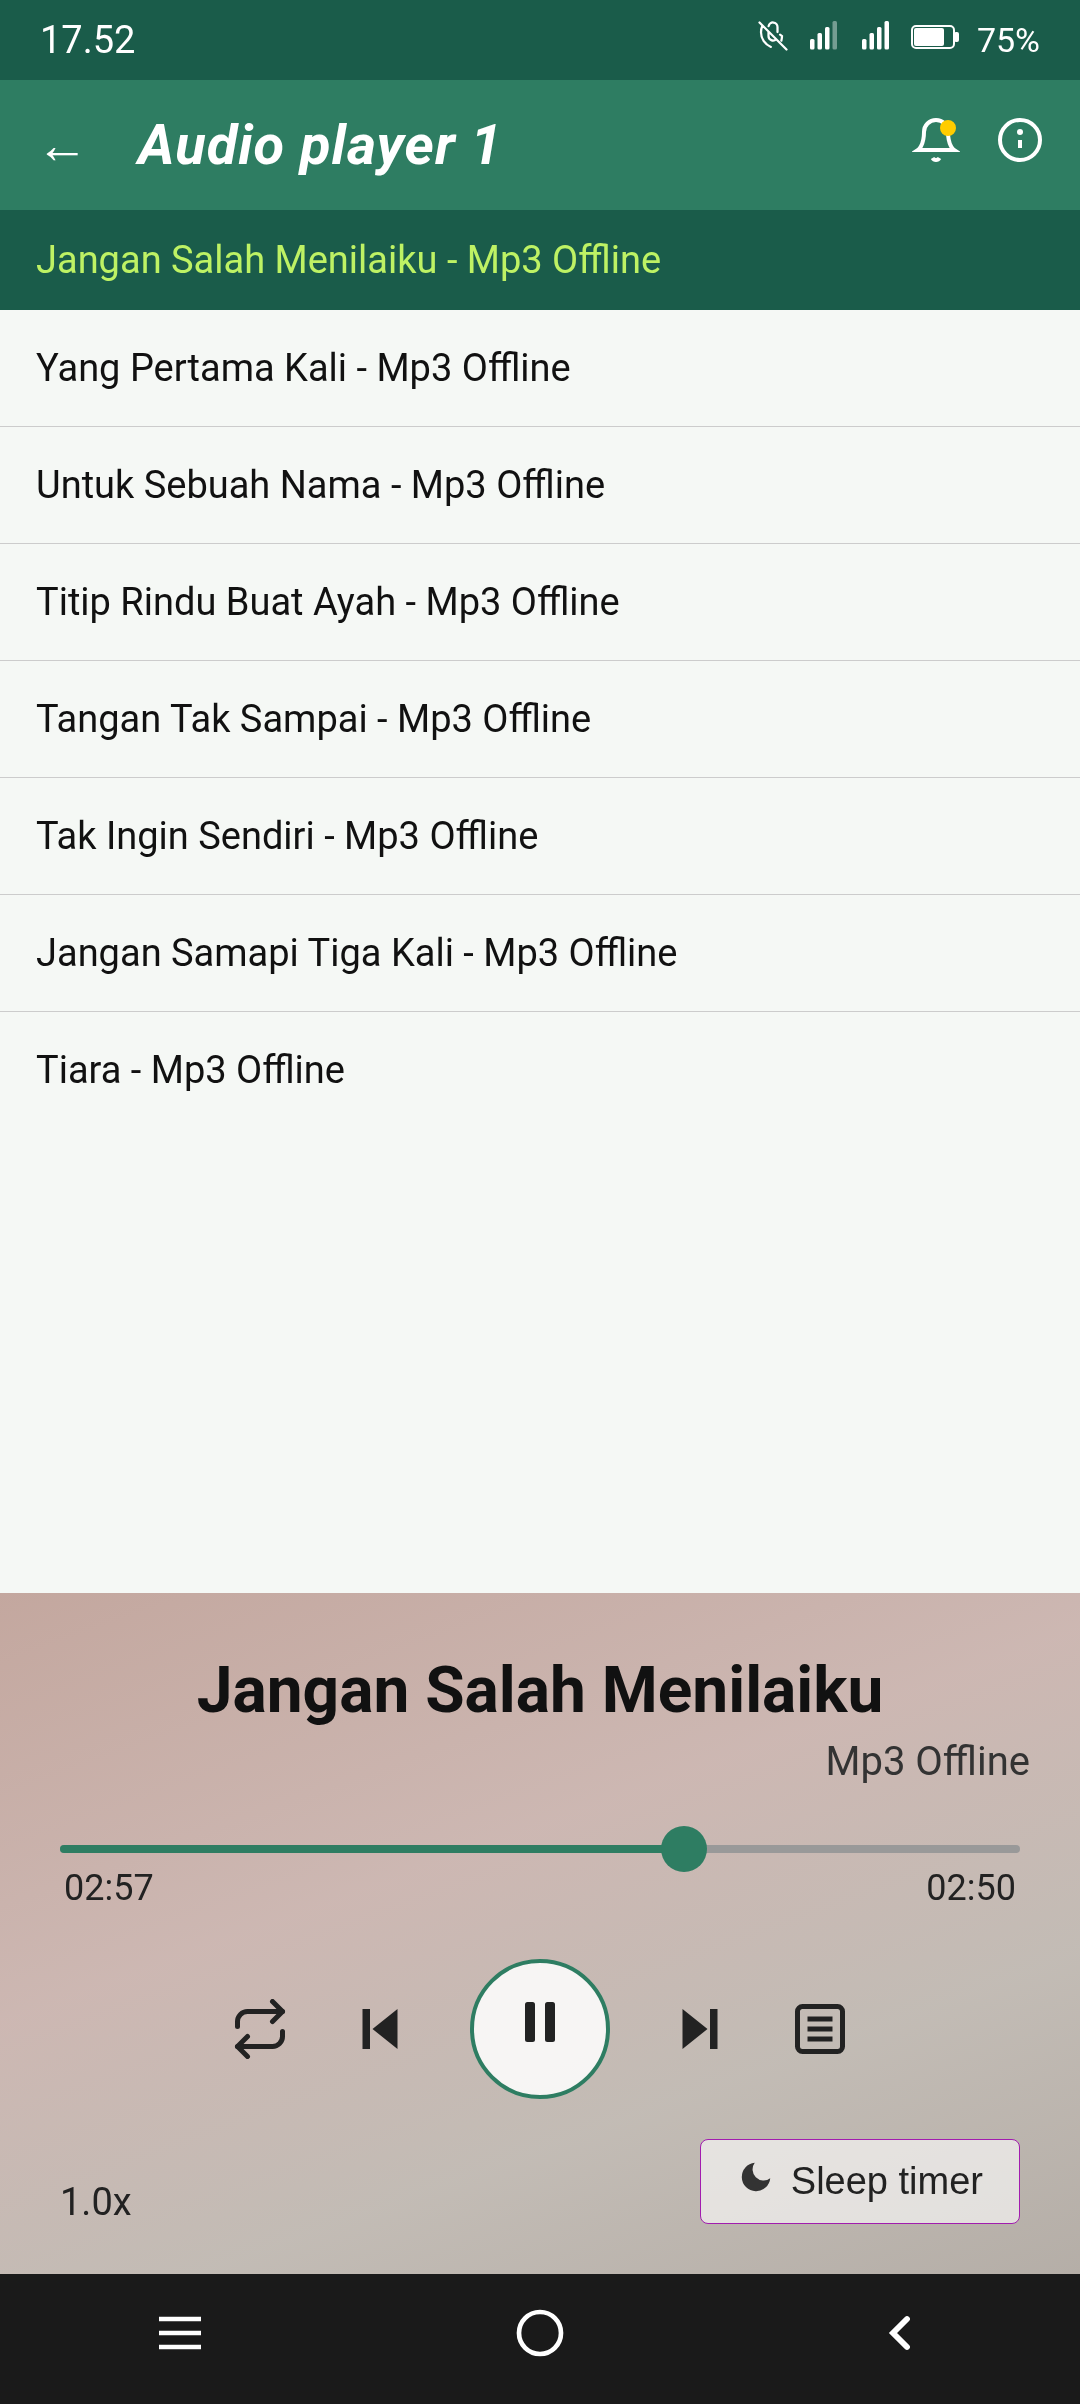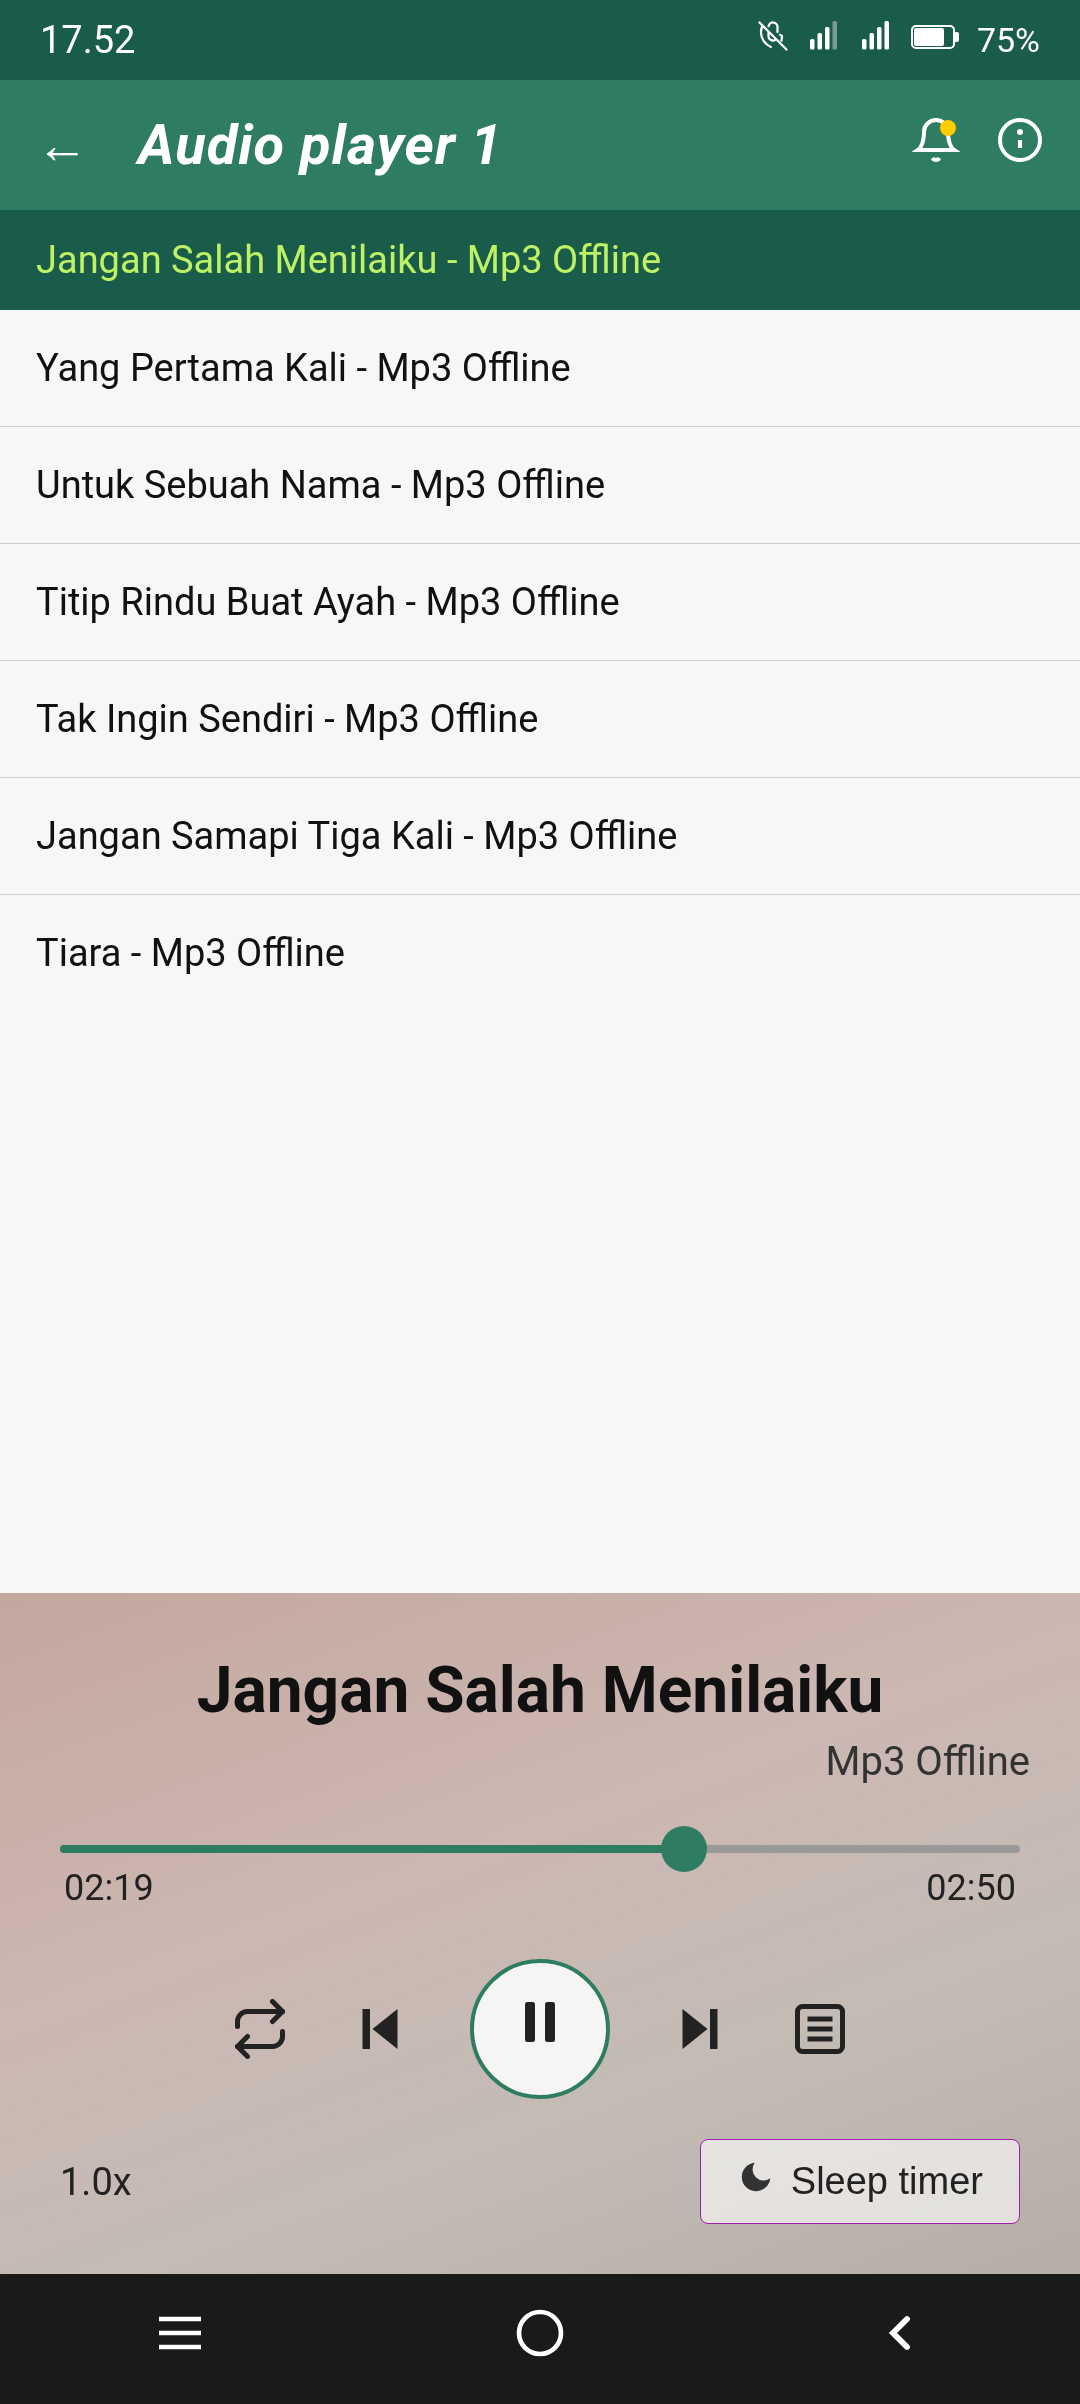--- a/index.html
+++ b/index.html
@@ -188,21 +188,21 @@
       cursor: pointer;
     }
     .play-pause-icon {
       font-size: 60px;
       color: #222;
     }
 
     
     .bottom-controls {
       display: flex;
-      align-items: center;
+      align-items: flex-end;
       justify-content: space-between;
       padding: 0 10px;
       margin-top: 10px;
     }
     .speed-label {
       font-size: 38px;
       color: #222;
     }
     .sleep-timer-btn {
       display: flex;
@@ -299,20 +299,23 @@
   <div class="song-item">
     <span>Yang Pertama Kali - Mp3 Offline</span>
   </div>
   <div class="song-item">
     <span>Untuk Sebuah Nama - Mp3 Offline</span>
   </div>
   <div class="song-item">
     <span>Titip Rindu Buat Ayah - Mp3 Offline</span>
   </div>
   <div class="song-item">
+    <span>Tangan Tak Sampai - Mp3 Offline</span>
+  </div>
+  <div class="song-item">
     <span>Tak Ingin Sendiri - Mp3 Offline</span>
   </div>
   <div class="song-item">
     <span>Jangan Samapi Tiga Kali - Mp3 Offline</span>
   </div>
   <div class="song-item">
     <span>Tiara - Mp3 Offline</span>
   </div>
 </div>
 
@@ -321,21 +324,21 @@
   <div class="player-content">
     <div class="player-title">Jangan Salah Menilaiku</div>
     <div class="player-subtitle">Mp3 Offline</div>
 
     <div class="progress-container">
       <div class="progress-track">
         <div class="progress-fill"></div>
         <div class="progress-thumb"></div>
       </div>
       <div class="progress-times">
-        <span>02:19</span>
+        <span>02:57</span>
         <span>02:50</span>
       </div>
     </div>
 
     <div class="controls">
       <span class="ctrl-btn">
         <svg width="60" height="60" viewBox="0 0 24 24" fill="none" stroke="#222" stroke-width="2" stroke-linecap="round" stroke-linejoin="round">
           <polyline points="17 1 21 5 17 9"></polyline>
           <path d="M3 11V9a4 4 0 014-4h14"></path>
           <polyline points="7 23 3 19 7 15"></polyline>

